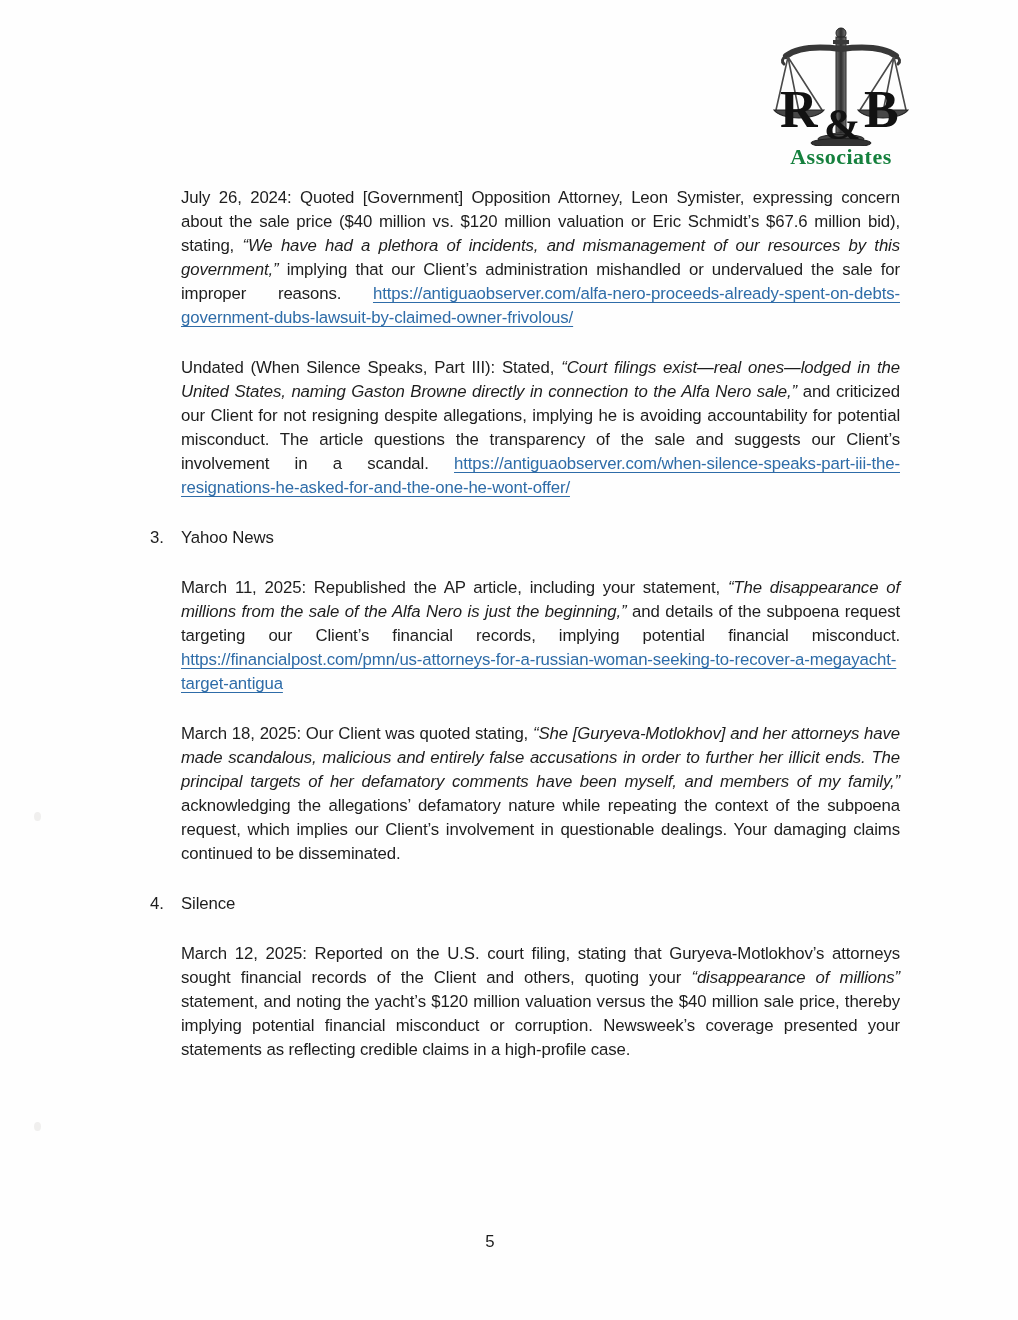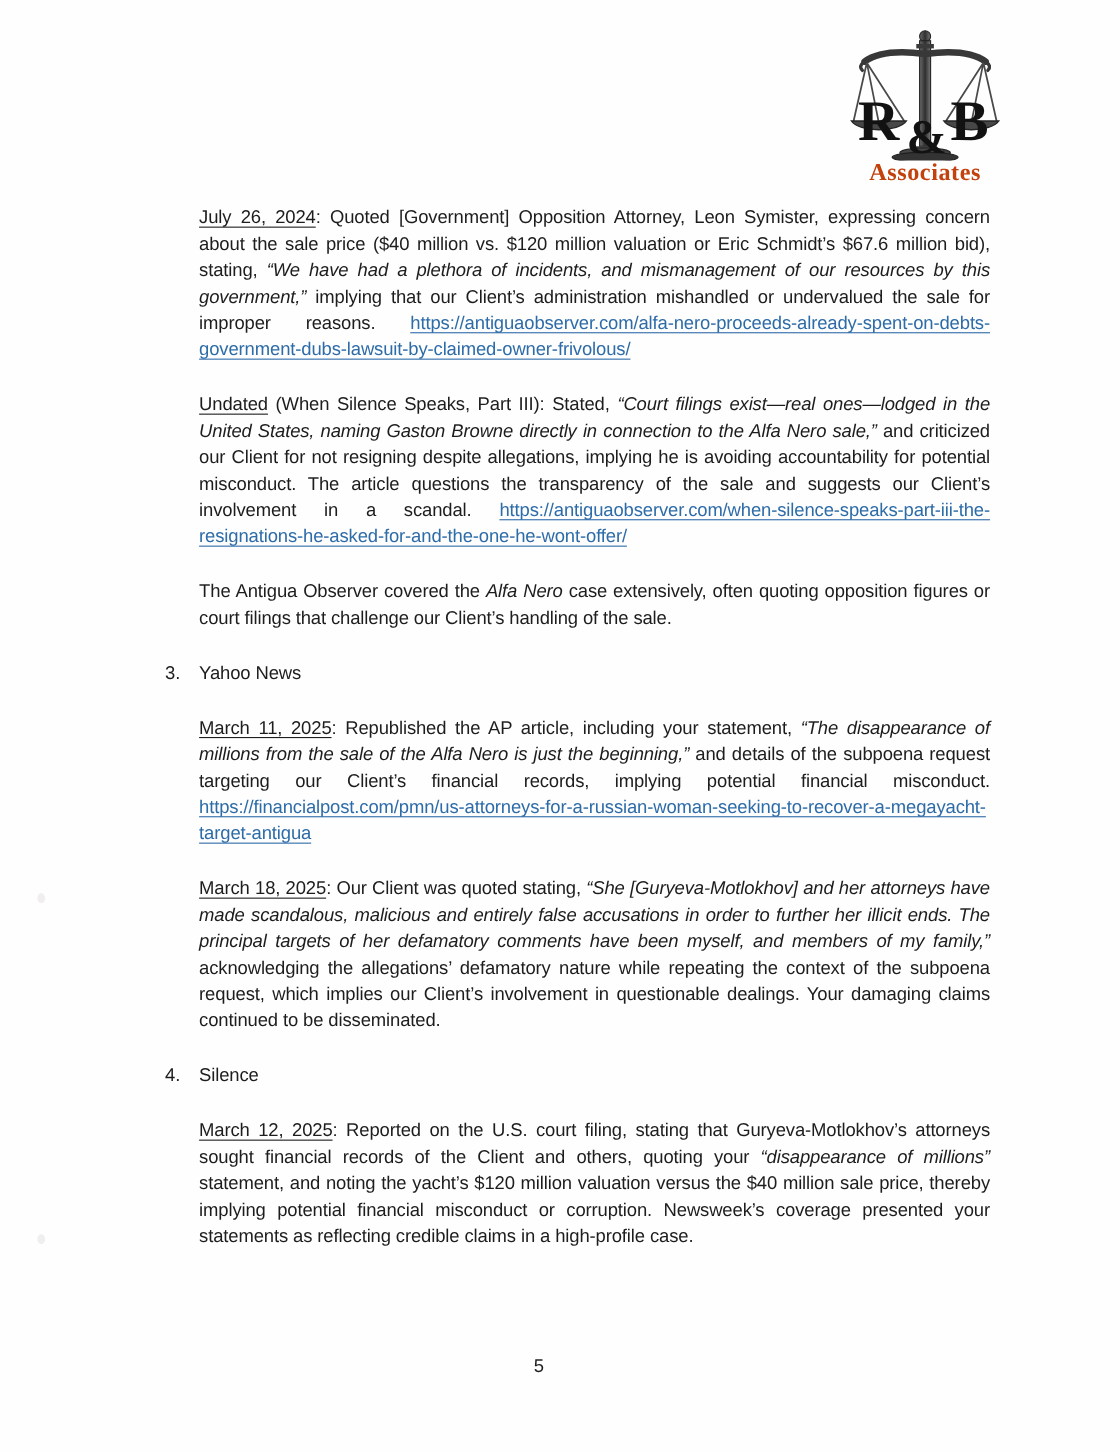--- a/index.html
+++ b/index.html
@@ -9,36 +9,36 @@
     background:#fefefe;
     overflow:hidden;
     font-family:"Liberation Sans","DejaVu Sans",sans-serif;
     color:#1d1d1d;
   }
   
   .logo{position:absolute;left:770px;top:26px;width:142px;text-align:center;}
   .logo svg{display:block;margin:0 auto;}
   .logo-caption{
     font-family:"Liberation Serif","DejaVu Serif",serif;
-    font-weight:bold;font-size:22px;color:#c2410c;
+    font-weight:bold;font-size:22px;color:#15803d;
     margin-top:-2px;letter-spacing:.5px;
   }
   
   .doc{
     position:absolute;left:181px;top:186px;width:719px;
     font-size:16.8px;line-height:24px;letter-spacing:-0.12px;
     text-align:justify;
   }
   .para{margin:0 0 26px 0;}
   .heading{position:relative;margin:0 0 26px 0;text-align:left;}
   .h-num{position:absolute;left:-31px;top:0;}
   .h-title{text-underline-offset:3px;}
   .run-n{}
   .run-i{font-style:italic;}
-  .run-u{text-decoration:underline;text-underline-offset:3px;}
+  .run-u{text-underline-offset:3px;}
   .run-a{
     color:#2e6ca8;text-decoration:underline;text-underline-offset:3px;
     text-decoration-color:#2e6ca8;word-break:break-word;
   }
   .page-number{
     position:absolute;left:0;top:1232px;width:980px;
     text-align:center;font-size:16.8px;color:#1d1d1d;
   }
   
   .scan-artifact{position:absolute;width:7px;height:9px;background:#f0efee;border-radius:50%;}
@@ -82,21 +82,20 @@
       <text x="8" y="101" font-family="Liberation Serif, DejaVu Serif, serif" font-weight="bold" font-size="52" fill="#121212">R</text>
       <text x="92" y="101" font-family="Liberation Serif, DejaVu Serif, serif" font-weight="bold" font-size="52" fill="#121212">B</text>
       <text x="52" y="113" font-family="Liberation Serif, DejaVu Serif, serif" font-weight="bold" font-size="44" fill="#121212">&amp;</text>
     </svg>
     <div class="logo-caption">Associates</div>
   </div>
 
   <main class="doc">
       <p class="para"><span class="run-u">July 26, 2024</span><span class="run-n">: Quoted [Government] Opposition Attorney, Leon Symister, expressing concern about the sale price ($40 million vs. $120 million valuation or Eric Schmidt’s $67.6 million bid), stating, </span><span class="run-i">“We have had a plethora of incidents, and mismanagement of our resources by this government,”</span><span class="run-n"> implying that our Client’s administration mishandled or undervalued the sale for improper reasons. </span><a class="run-a" href="#">https://antiguaobserver.com/alfa-nero-proceeds-already-spent-on-debts-government-dubs-lawsuit-by-claimed-owner-frivolous/</a></p>
       <p class="para"><span class="run-u">Undated</span><span class="run-n"> (When Silence Speaks, Part III): Stated, </span><span class="run-i">“Court filings exist—real ones—lodged in the United States, naming Gaston Browne directly in connection to the Alfa Nero sale,”</span><span class="run-n"> and criticized our Client for not resigning despite allegations, implying he is avoiding accountability for potential misconduct. The article questions the transparency of the sale and suggests our Client’s involvement in a scandal. </span><a class="run-a" href="#">https://antiguaobserver.com/when-silence-speaks-part-iii-the-resignations-he-asked-for-and-the-one-he-wont-offer/</a></p>
-      <p class="para"><span class="run-n">The Antigua Observer covered the </span><span class="run-i">Alfa Nero</span><span class="run-n"> case extensively, often quoting opposition figures or court filings that challenge our Client’s handling of the sale.</span></p>
       <div class="heading"><span class="h-num">3.</span><span class="h-title">Yahoo News</span></div>
       <p class="para"><span class="run-u">March 11, 2025</span><span class="run-n">: Republished the AP article, including your statement, </span><span class="run-i">“The disappearance of millions from the sale of the Alfa Nero is just the beginning,”</span><span class="run-n"> and details of the subpoena request targeting our Client’s financial records, implying potential financial misconduct. </span><a class="run-a" href="#">https://financialpost.com/pmn/us-attorneys-for-a-russian-woman-seeking-to-recover-a-megayacht-target-antigua</a></p>
       <p class="para"><span class="run-u">March 18, 2025</span><span class="run-n">: Our Client was quoted stating, </span><span class="run-i">“She [Guryeva-Motlokhov] and her attorneys have made scandalous, malicious and entirely false accusations in order to further her illicit ends. The principal targets of her defamatory comments have been myself, and members of my family,”</span><span class="run-n"> acknowledging the allegations’ defamatory nature while repeating the context of the subpoena request, which implies our Client’s involvement in questionable dealings. Your damaging claims continued to be disseminated.</span></p>
       <div class="heading"><span class="h-num">4.</span><span class="h-title">Silence</span></div>
       <p class="para"><span class="run-u">March 12, 2025</span><span class="run-n">: Reported on the U.S. court filing, stating that Guryeva-Motlokhov’s attorneys sought financial records of the Client and others, quoting your </span><span class="run-i">“disappearance of millions”</span><span class="run-n"> statement, and noting the yacht’s $120 million valuation versus the $40 million sale price, thereby implying potential financial misconduct or corruption. Newsweek’s coverage presented your statements as reflecting credible claims in a high-profile case.</span></p>
     </main>
 
   <div class="page-number">5</div>
 
   <div class="scan-artifact sa-1"></div>

